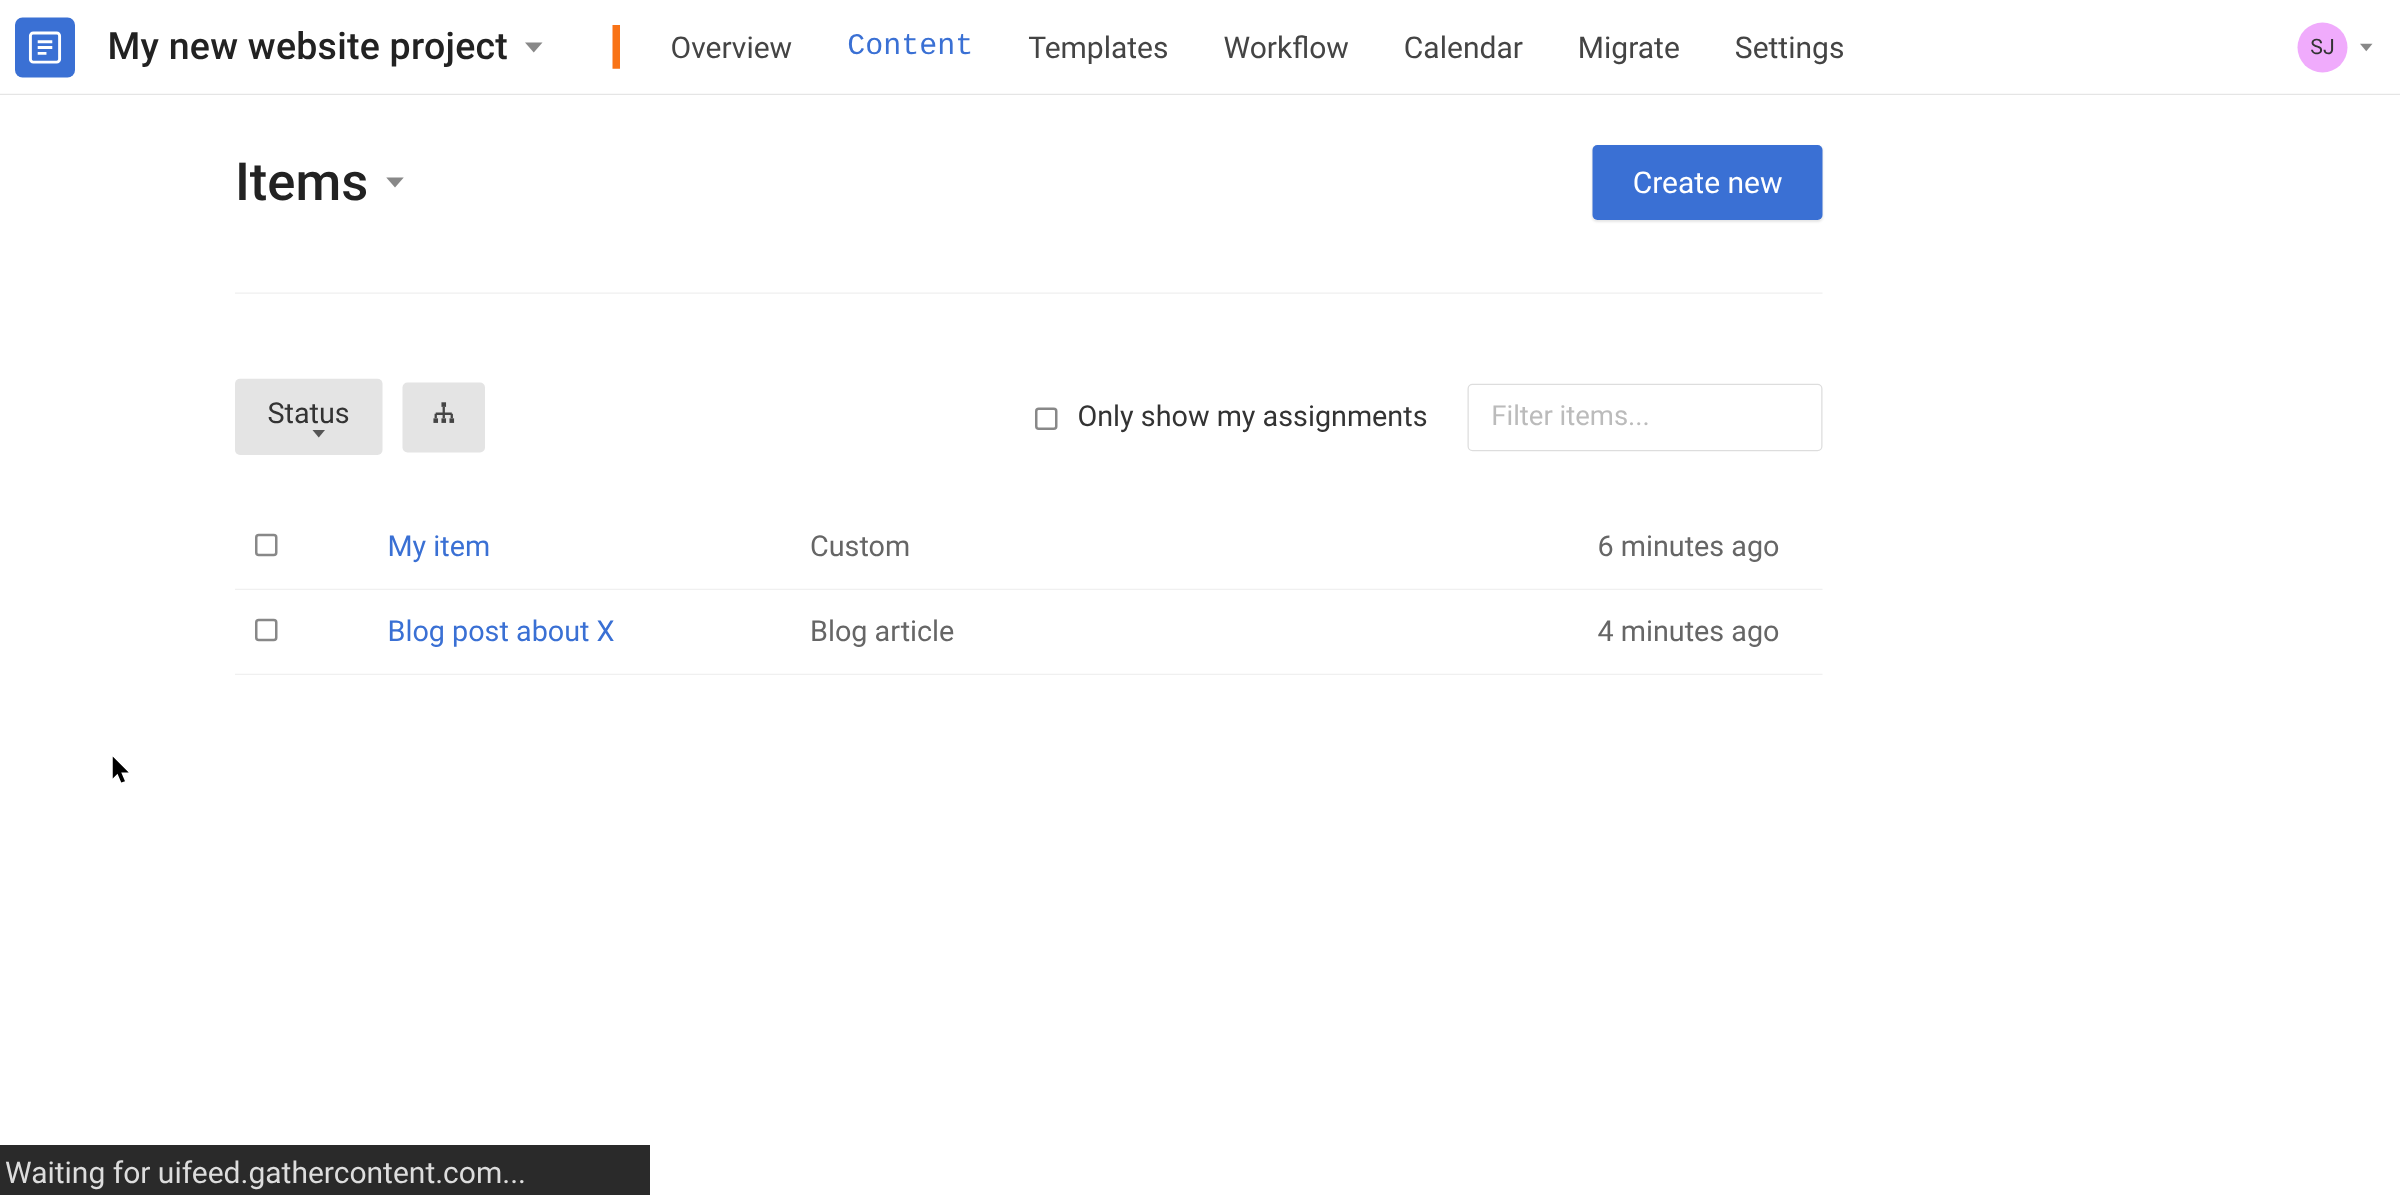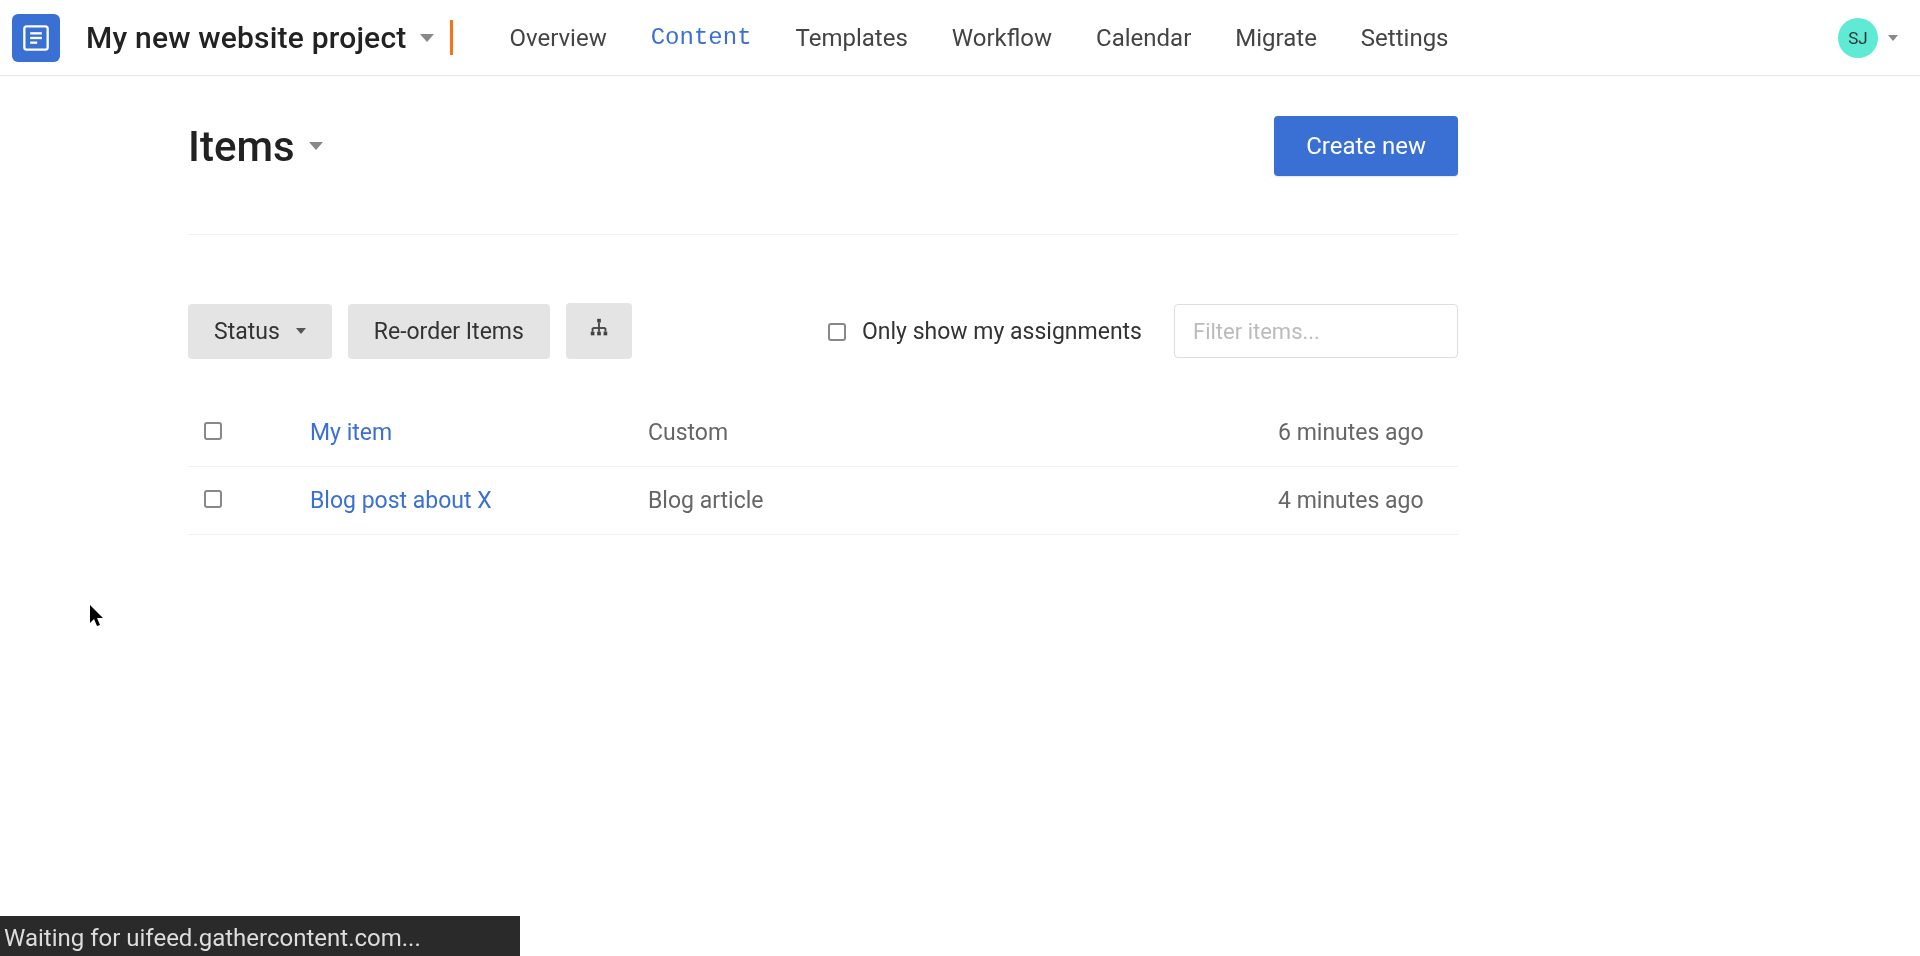--- a/index.html
+++ b/index.html
@@ -31,23 +31,23 @@
       border-radius: 6px;
       display: flex;
       align-items: center;
       justify-content: center;
       margin-right: 26px;
     }
     .logo-box svg { width: 28px; height: 28px; }
     .project-title-wrap {
       display: flex;
       align-items: center;
-      padding-right: 16px;
-      border-right: 3px solid #f97316;
-      margin-right: 56px;
+      padding-right: 56px;
+      border-right: 6px solid #f97316;
+      margin-right: 40px;
       cursor: pointer;
     }
     .project-title {
       font-size: 30px;
       font-weight: 500;
       color: #222;
       letter-spacing: 0.2px;
     }
     .caret-down {
       width: 0;
@@ -79,21 +79,21 @@
     .header-right {
       margin-left: auto;
       display: flex;
       align-items: center;
       margin-right: 10px;
     }
     .avatar {
       width: 40px;
       height: 40px;
       border-radius: 50%;
-      background: #5eead4;
+      background: #f0abfc;
       display: flex;
       align-items: center;
       justify-content: center;
       font-size: 17px;
       color: #333;
       font-weight: 400;
     }
     
     .main {
       padding: 40px 0 0 0;
@@ -138,20 +138,21 @@
       background: #e4e4e4;
       color: #333;
       font-size: 23px;
       padding: 14px 26px;
       border: none;
       border-radius: 4px;
       cursor: pointer;
       margin-right: 16px;
       display: flex;
       align-items: center;
+      flex-direction: column;
     }
     .btn-secondary.icon-only {
       padding: 14px 22px;
     }
     .hierarchy-icon svg { width: 22px; height: 22px; }
     .filter-right {
       margin-left: auto;
       display: flex;
       align-items: center;
     }
@@ -285,21 +286,20 @@
       <span class="caret-down"></span>
     </div>
     <button class="btn-primary">Create new</button>
   </div>
 
   <div class="toolbar">
     <button class="btn-secondary">
       <span>Status</span>
       <span class="caret-down small" style="margin-left:16px;border-top-color:#555;"></span>
     </button>
-    <button class="btn-secondary">Re-order Items</button>
     <button class="btn-secondary icon-only">
       <span class="hierarchy-icon">
         <svg viewBox="0 0 24 24">
           <rect x="10" y="2" width="4" height="4" fill="#444"></rect>
           <rect x="3" y="16" width="4" height="4" fill="#444"></rect>
           <rect x="10" y="16" width="4" height="4" fill="#444"></rect>
           <rect x="17" y="16" width="4" height="4" fill="#444"></rect>
           <line x1="12" y1="6" x2="12" y2="12" stroke="#444" stroke-width="2"></line>
           <line x1="5" y1="12" x2="19" y2="12" stroke="#444" stroke-width="2"></line>
           <line x1="5" y1="12" x2="5" y2="16" stroke="#444" stroke-width="2"></line>

